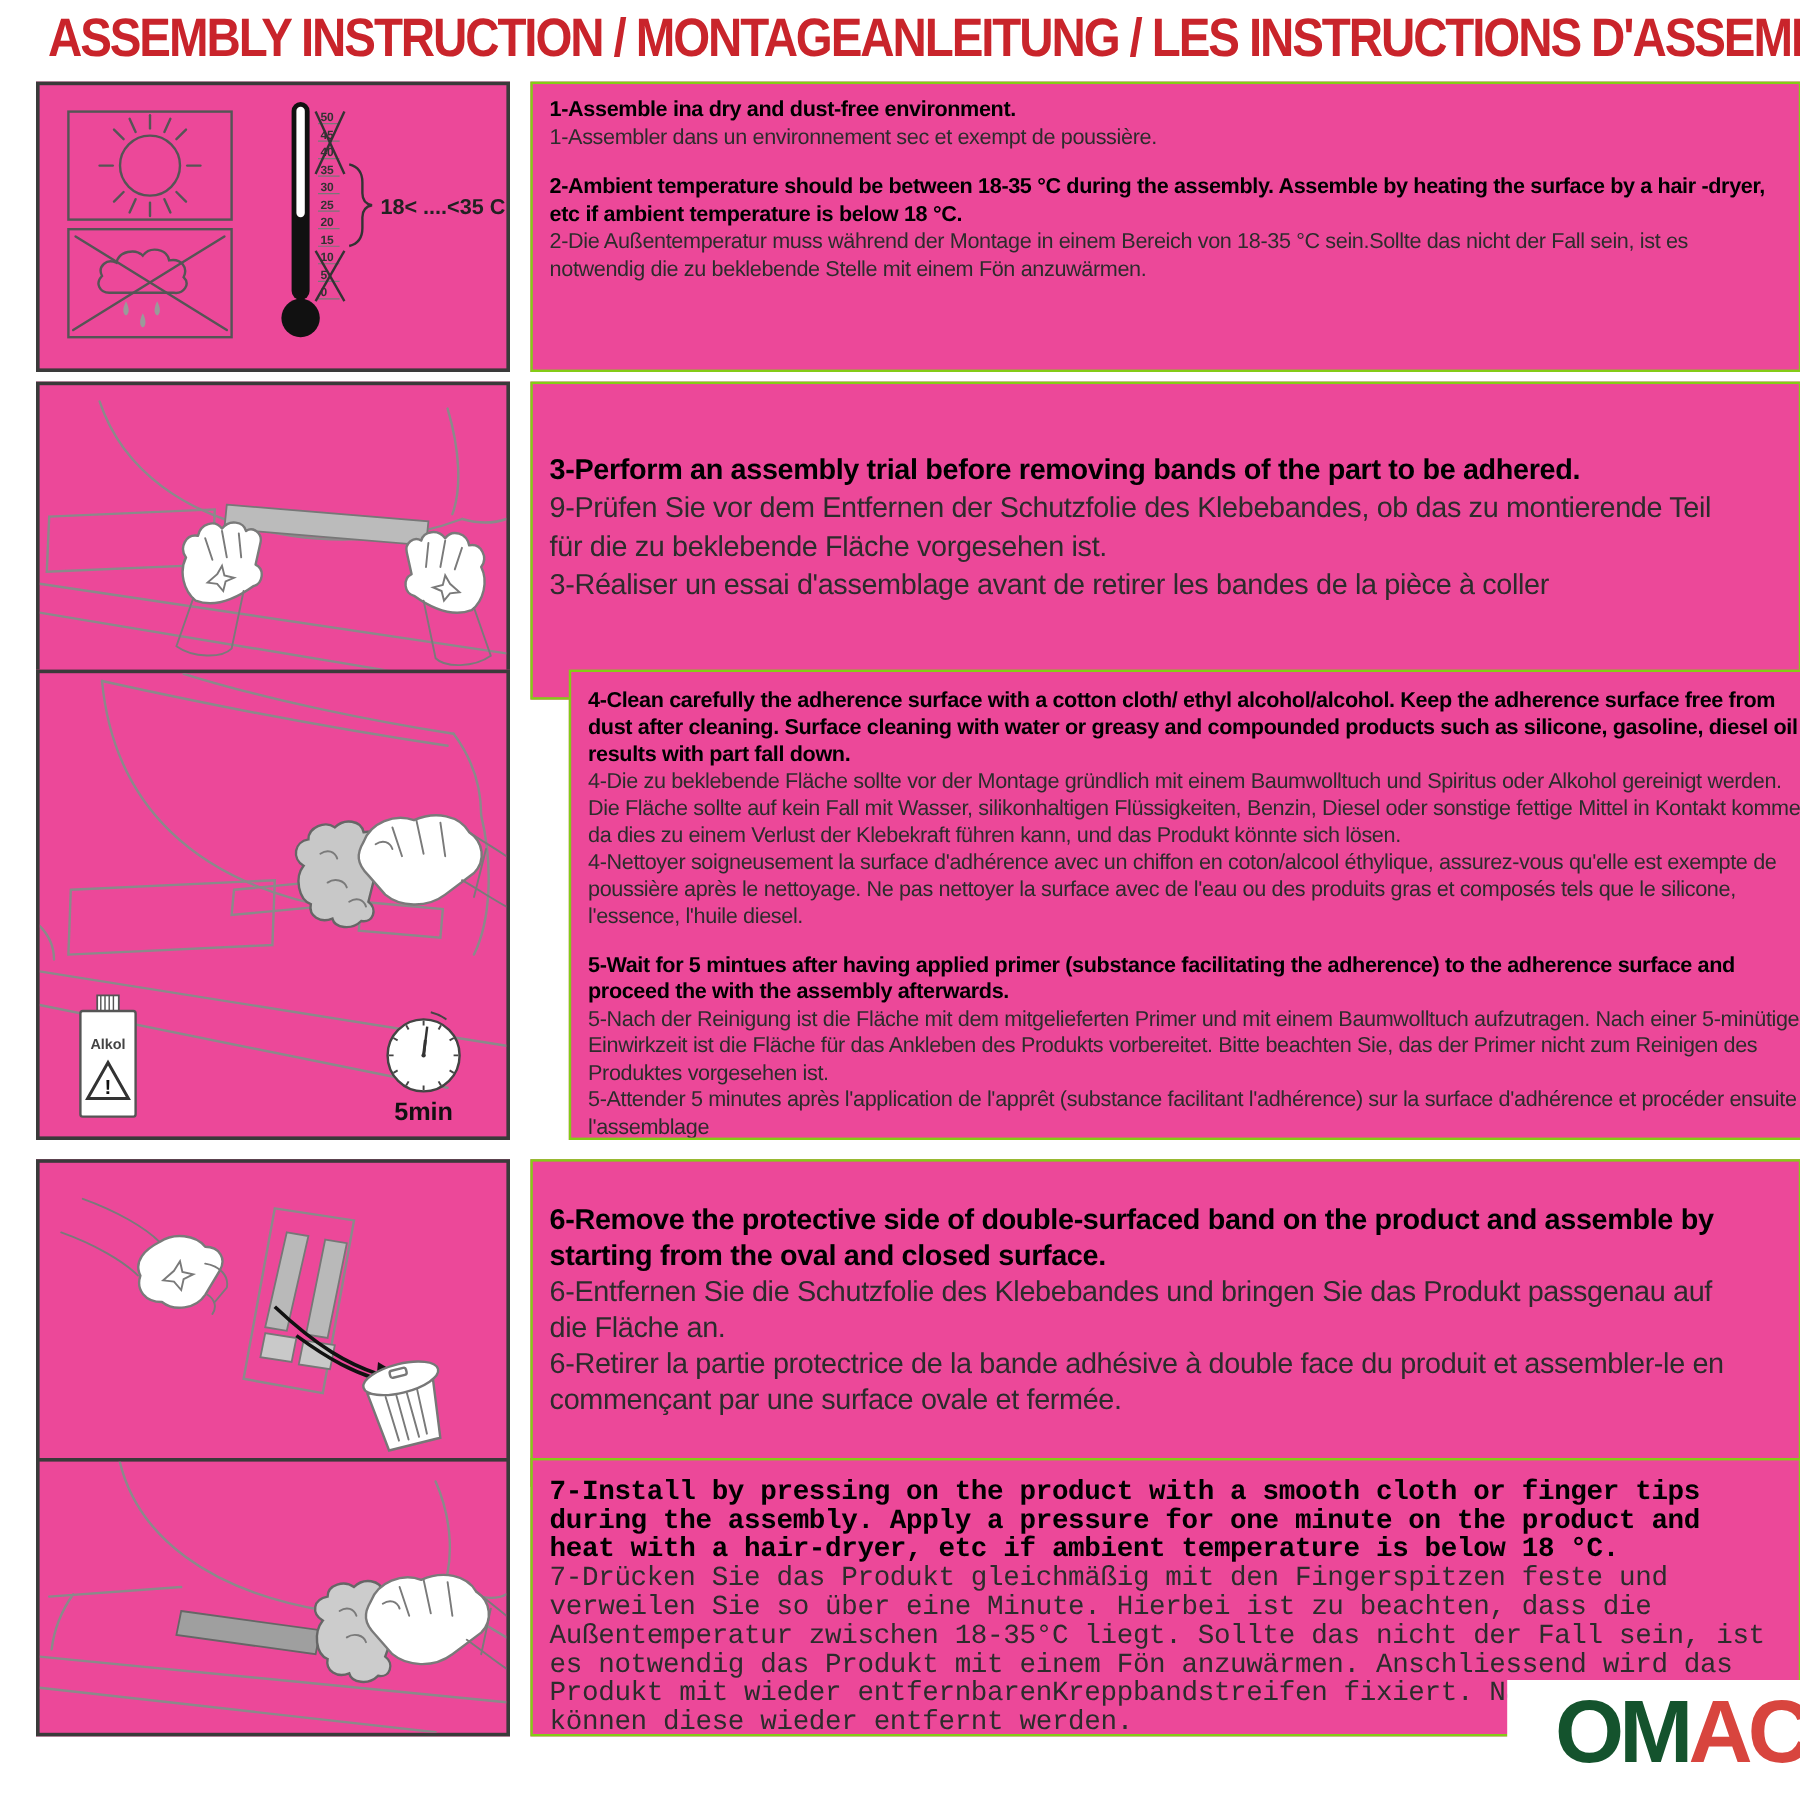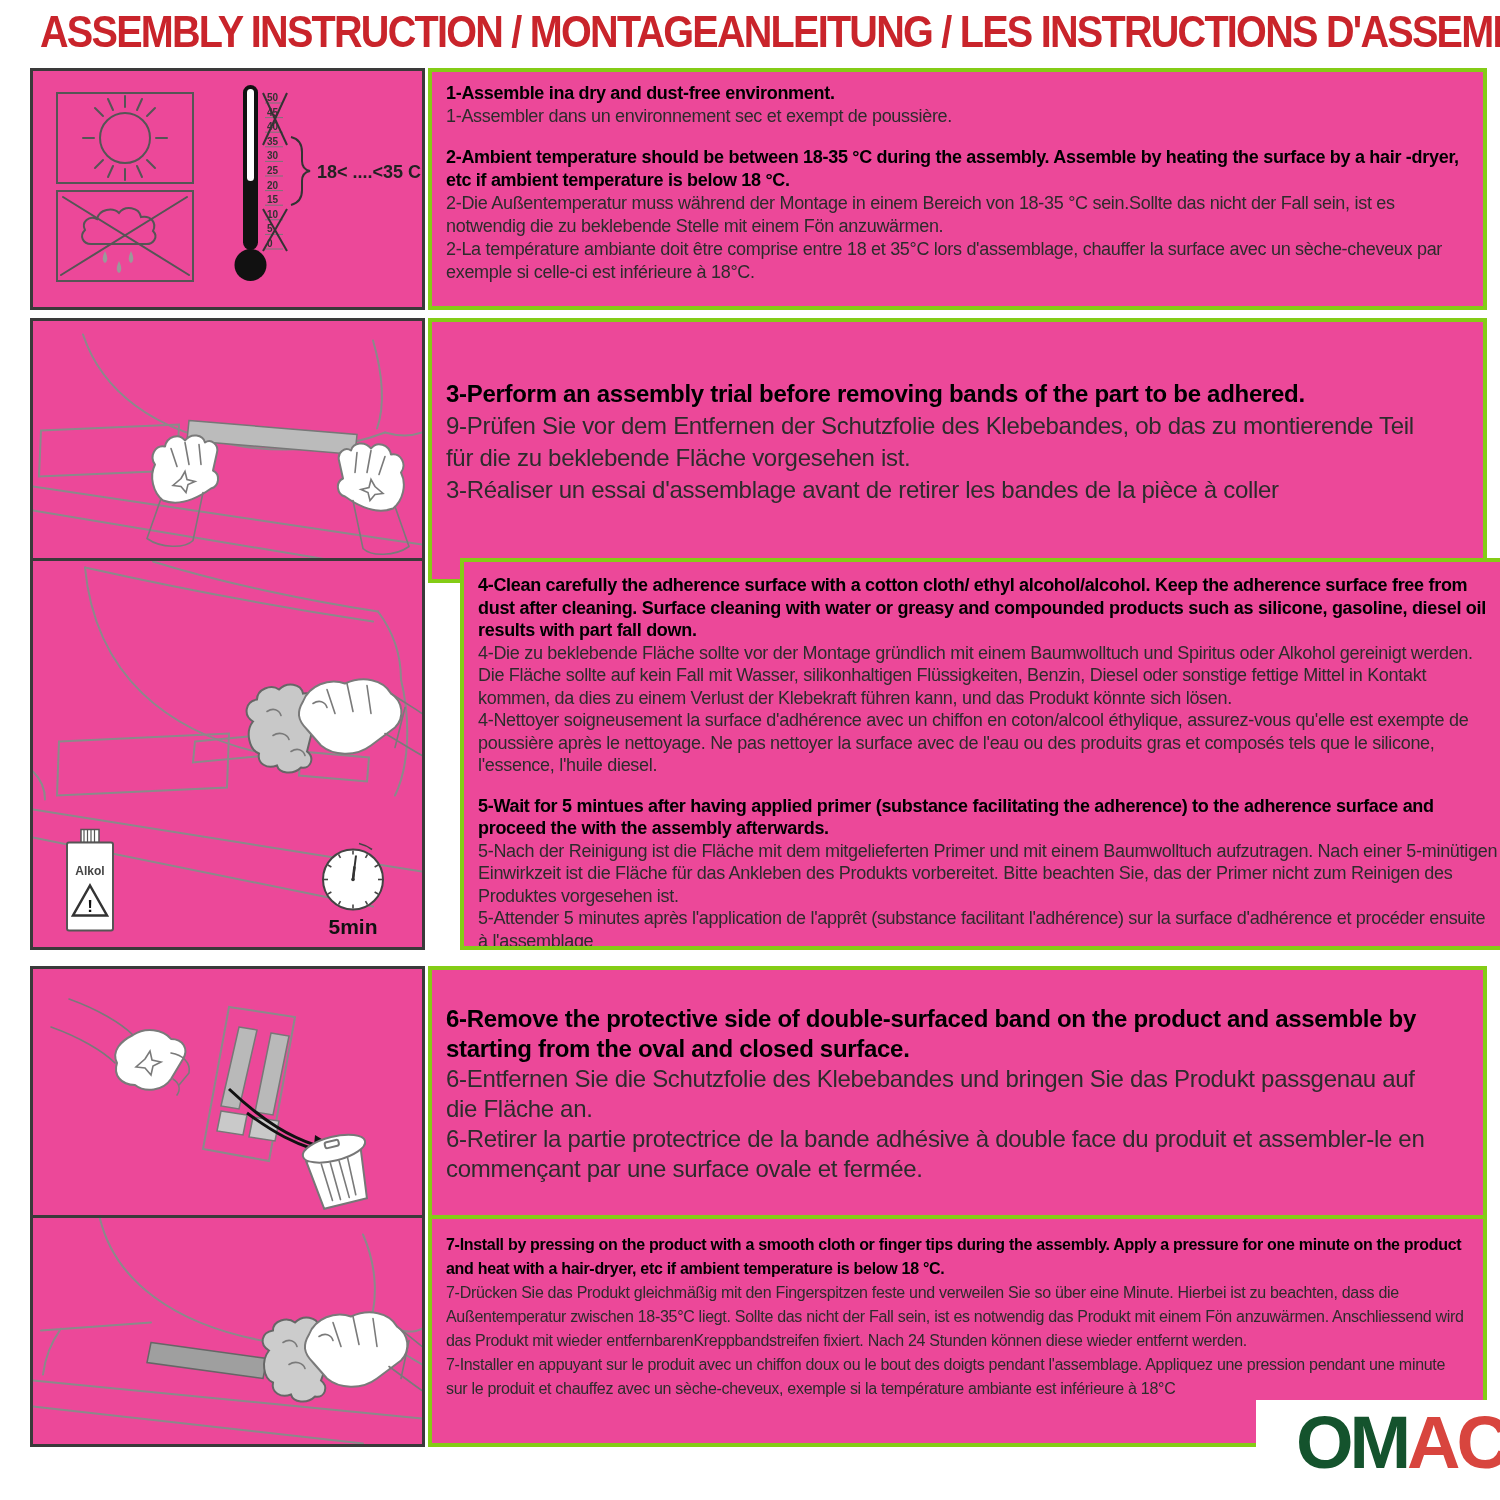--- a/index.html
+++ b/index.html
@@ -5,39 +5,39 @@
   html,body{margin:0;padding:0;background:#ffffff;}
   body{width:1500px;height:1500px;font-family:"Liberation Sans",sans-serif;color:#222;}
   .page{position:relative;width:1500px;height:1500px;background:#fff;overflow:hidden;}
 
   .title{position:absolute;left:40px;top:6px;margin:0;font-size:45px;font-weight:800;
          color:#c9242b;letter-spacing:-2px;white-space:nowrap;
          transform:scaleX(.88);transform-origin:left center;}
 
   .box{position:absolute;background:#ec4899;box-sizing:border-box;overflow:hidden;}
   .ibox{left:30px;width:395px;border:3px solid #3a3a3a;}
-  .tbox{left:428px;width:1059px;border:4px solid #84cc16;padding:10px 16px 0 14px;}
+  .tbox{left:442px;width:1059px;border:2px solid #84cc16;padding:10px 16px 0 14px;}
   .r1{top:68px;height:242px;}
   .r2{top:318px;height:265px;}
   .r3{top:558px;height:392px;}
   .r4{top:966px;height:273px;}
   .r5{top:1215px;height:232px;}
 
   p{margin:0;color:#2c2c2c;}
   .b{font-weight:bold;color:#000;}
   .gap{margin-top:18px;}
   .sm p{font-size:18px;line-height:23px;letter-spacing:-.3px;}
   .r3t{padding-top:12px;margin-left:32px;}
   .r3t p{font-size:18px;line-height:22.5px;letter-spacing:-.3px;}
   .lg p{font-size:24px;line-height:32px;letter-spacing:-.3px;max-width:985px;}
   .r2t{padding-top:56px;}
   .r4t{padding-top:34px;}
   .r4t p{line-height:30px;}
   .r5t{padding-top:14px;}
-  .r5t p{font-size:16px;line-height:24px;letter-spacing:-.3px;}
+  .r5t p{font-size:23px;line-height:24px;letter-spacing:-.3px;font-family:Liberation Mono, monospace;}
 
   .ibox svg{width:100%;height:100%;display:block;}
   .ln{stroke:#8a8a8a;stroke-width:2;fill:none;stroke-linecap:round;}
   .dk{stroke:#555;stroke-width:2;fill:none;stroke-linecap:round;}
   .hand{fill:#fff;stroke:#7a7a7a;stroke-width:2;stroke-linejoin:round;}
   .hl{stroke:#7a7a7a;stroke-width:1.6;fill:none;stroke-linecap:round;}
 
   .logo{position:absolute;left:1256px;top:1400px;width:244px;height:86px;background:#fff;
         display:flex;align-items:center;justify-content:flex-end;
         font-weight:900;font-size:74px;letter-spacing:-4px;line-height:1;padding-left:6px;}
@@ -122,21 +122,20 @@
         <path d="M258,66 C266,68 269,74 269,81 L269,90 C269,96 272,99 277,100 C272,101 269,104 269,110 L269,119 C269,126 266,132 258,134" stroke="#333" stroke-width="2" fill="none"></path>
         <text x="284" y="107" font-size="18" font-weight="600" fill="#222">18&lt; ....&lt;35 C</text>
       </g>
     </svg>
   </div>
   <div class="box tbox r1 sm">
     <p class="b">1-Assemble ina dry and dust-free environment.</p>
     <p>1-Assembler dans un environnement sec et exempt de poussière.</p>
     <p class="b gap">2-Ambient temperature should be between 18-35 °C  during the assembly. Assemble by heating the surface by a hair -dryer, etc if ambient temperature is below 18 °C.</p>
     <p>2-Die Außentemperatur muss während der Montage in einem Bereich von 18-35 °C  sein.Sollte das nicht der Fall sein, ist es notwendig die zu beklebende Stelle mit einem Fön anzuwärmen.</p>
-    <p>2-La température ambiante doit être comprise entre 18 et 35°C lors d'assemblage, chauffer la surface avec un sèche-cheveux par exemple si celle-ci est inférieure à 18°C.</p>
   </div>
 
   <div class="box ibox r2">
     <svg viewBox="0 0 389 220">
       <defs>
         <g id="hand">
           <path class="hand" d="M22,72 C12,64 8,48 14,36 C8,28 14,16 24,18 C26,8 38,4 44,12 C50,4 62,6 64,14 C70,10 78,16 76,24 L72,42 C80,46 78,58 70,60 C56,70 38,78 22,72 Z"></path>
           <path class="hl" d="M30,20 L36,38 M44,14 L48,36 M58,16 L60,36"></path>
           <path class="hl" d="M40,50 l4,-7 l2,8 l8,2 l-7,3 l-2,8 l-5,-6 l-8,-1 z"></path>
           <path class="hl" d="M20,70 L6,110 M62,64 L52,112 M6,110 C20,120 44,120 52,112" stroke-width="2"></path>

